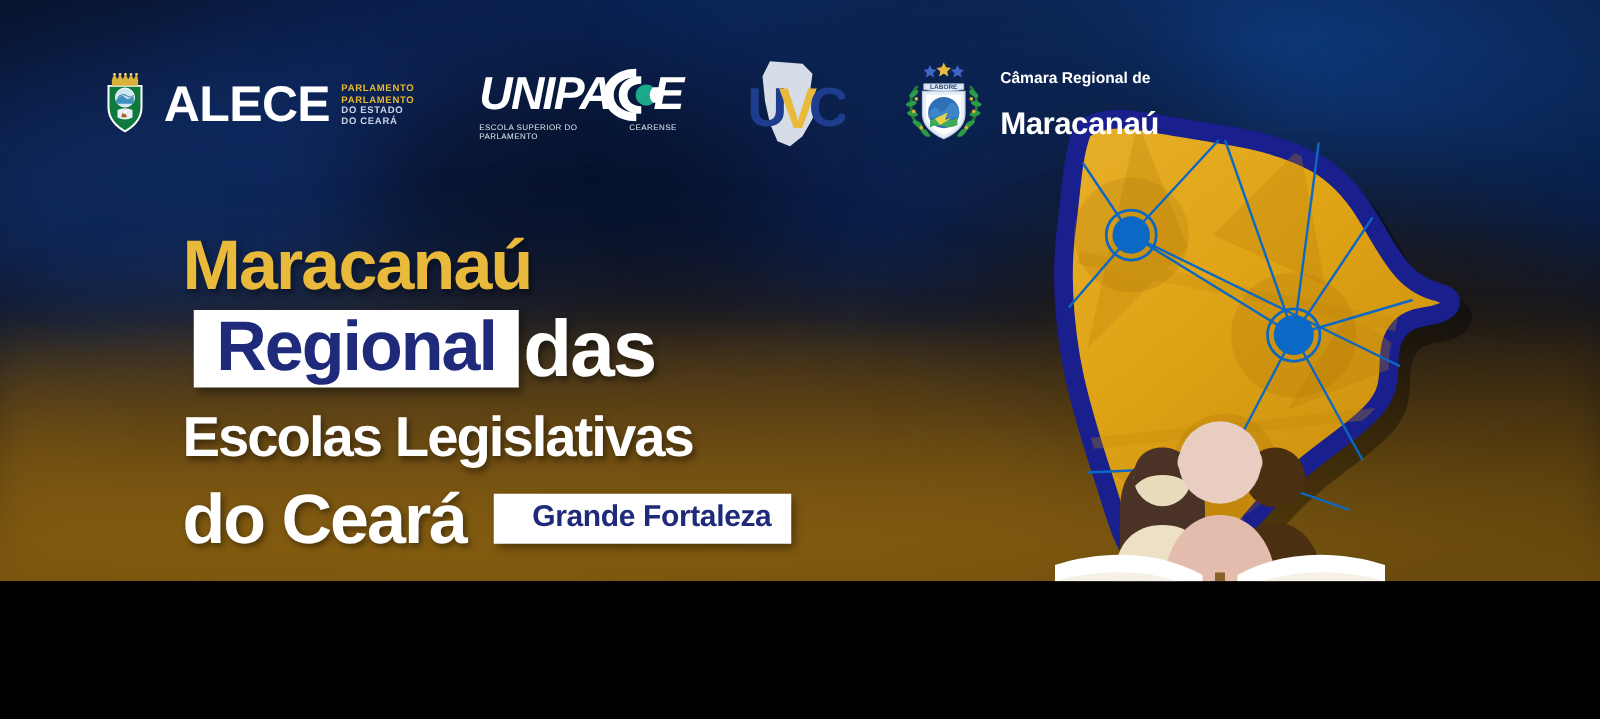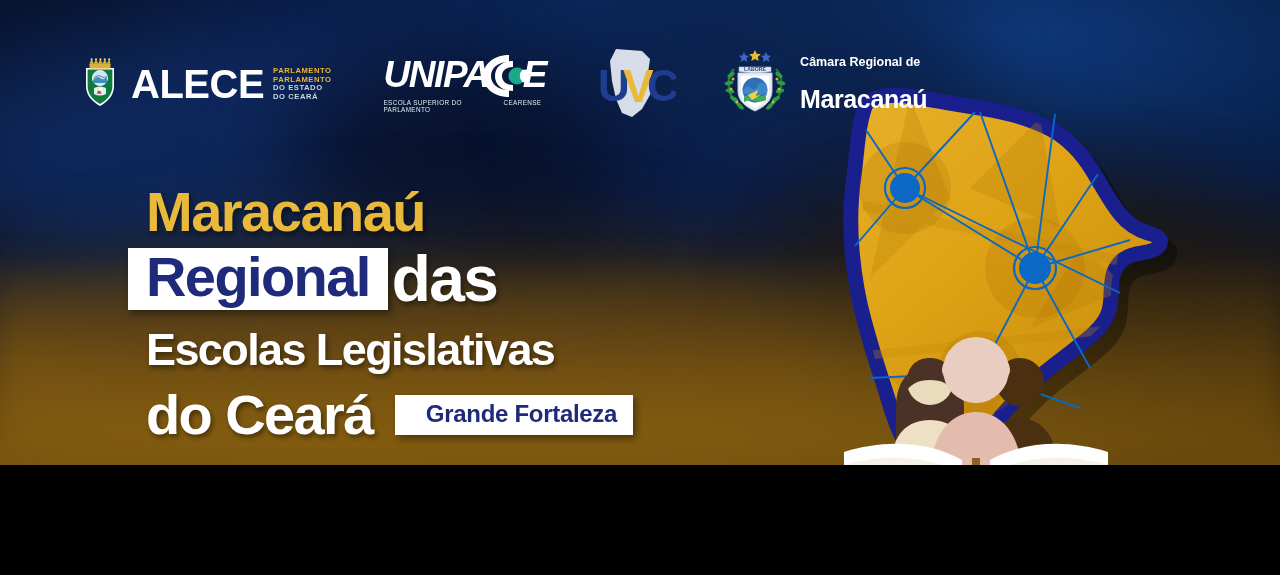--- a/index.html
+++ b/index.html
@@ -122,20 +122,21 @@
     text-shadow: 2px 3px 5px rgba(0,0,0,0.45);
   }
   .hl-2-wrap { margin-top: 4px; display: flex; align-items: center; margin-left: -18px; }
   .hl-hi {
     background: #ffffff;
     color: #1f2a7a;
     font-size: 56px; font-weight: bold; letter-spacing: -1.6px;
     padding: 6px 18px 10px 18px;
     line-height: 0.82;
     box-shadow: 3px 4px 7px rgba(0,0,0,0.40);
+    margin-left: 27px;
   }
   .hl-2-tail {
     color: #ffffff;
     font-size: 64px; font-weight: bold; letter-spacing: -1.6px;
     margin-left: 4px;
     text-shadow: 2px 3px 5px rgba(0,0,0,0.45);
   }
   .hl-3 {
     color: #ffffff;
     font-size: 45px; font-weight: bold; letter-spacing: -1.6px;

